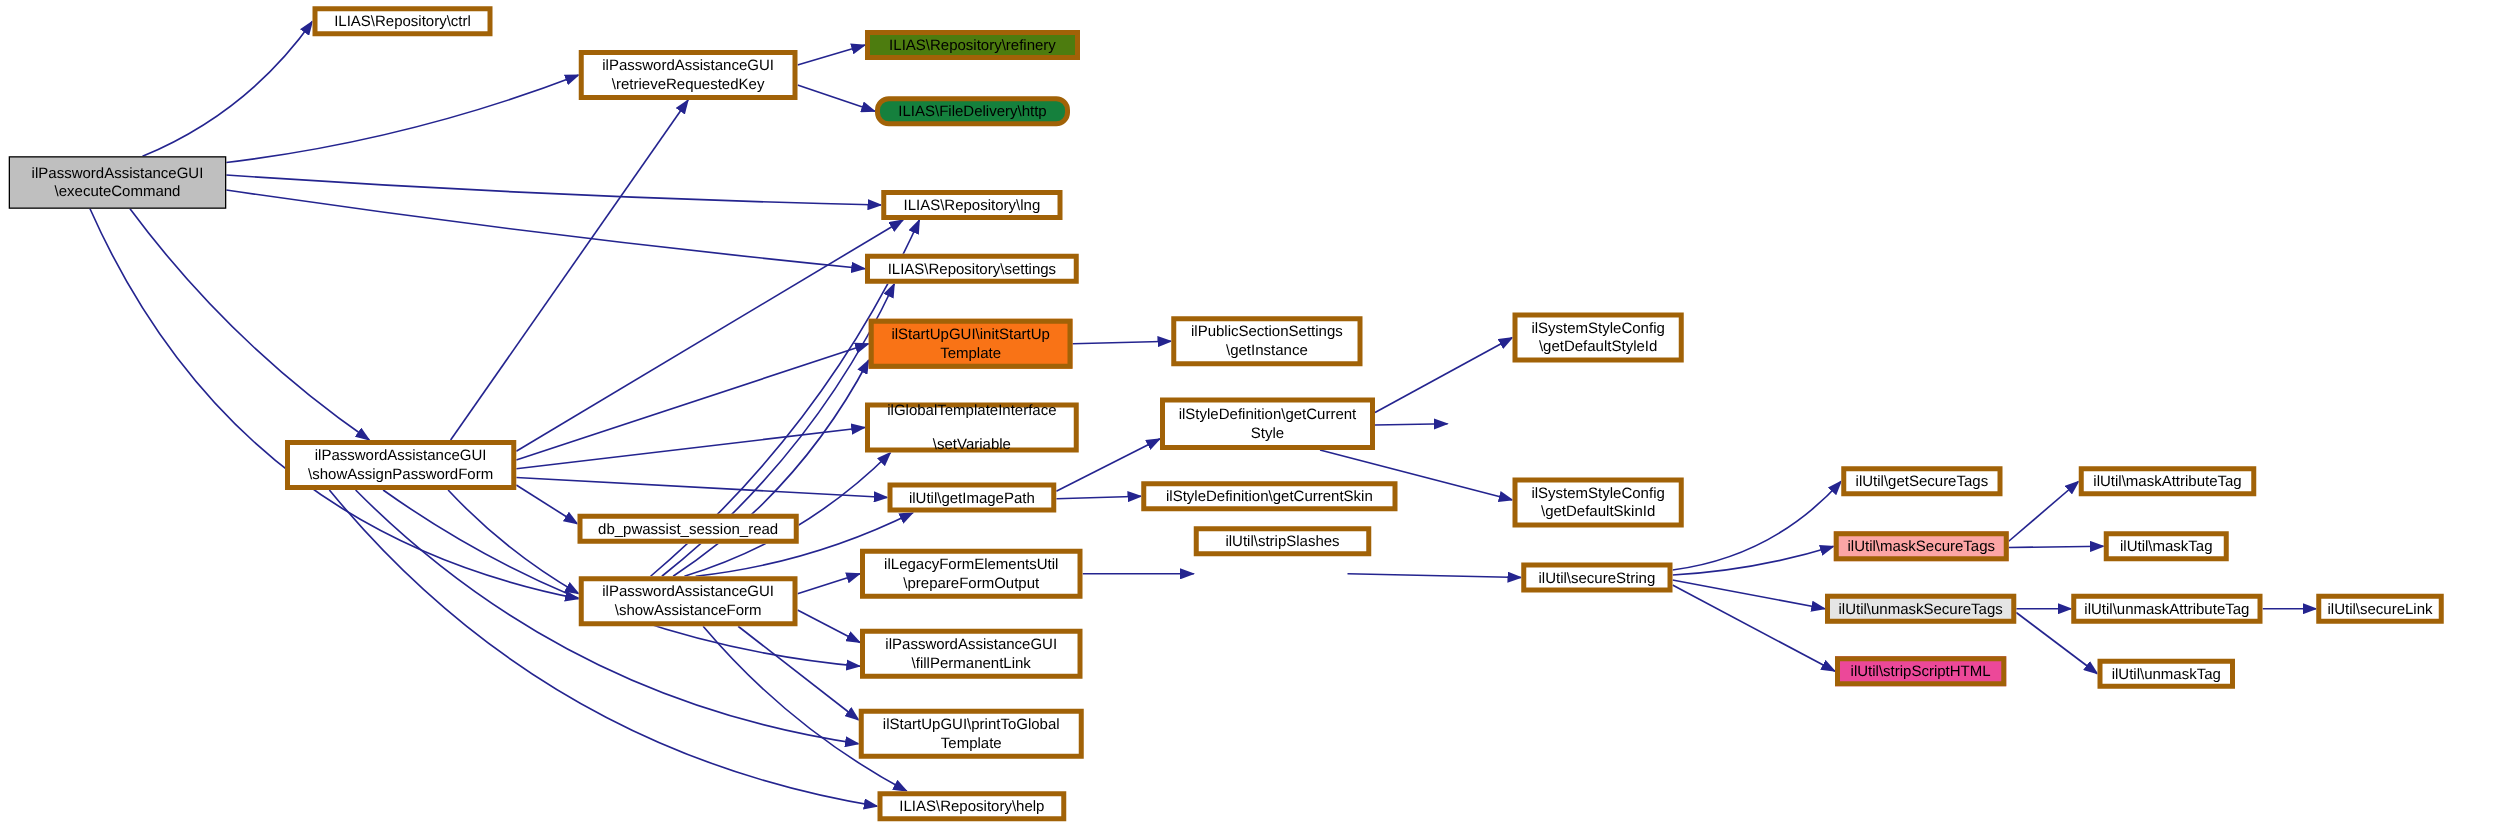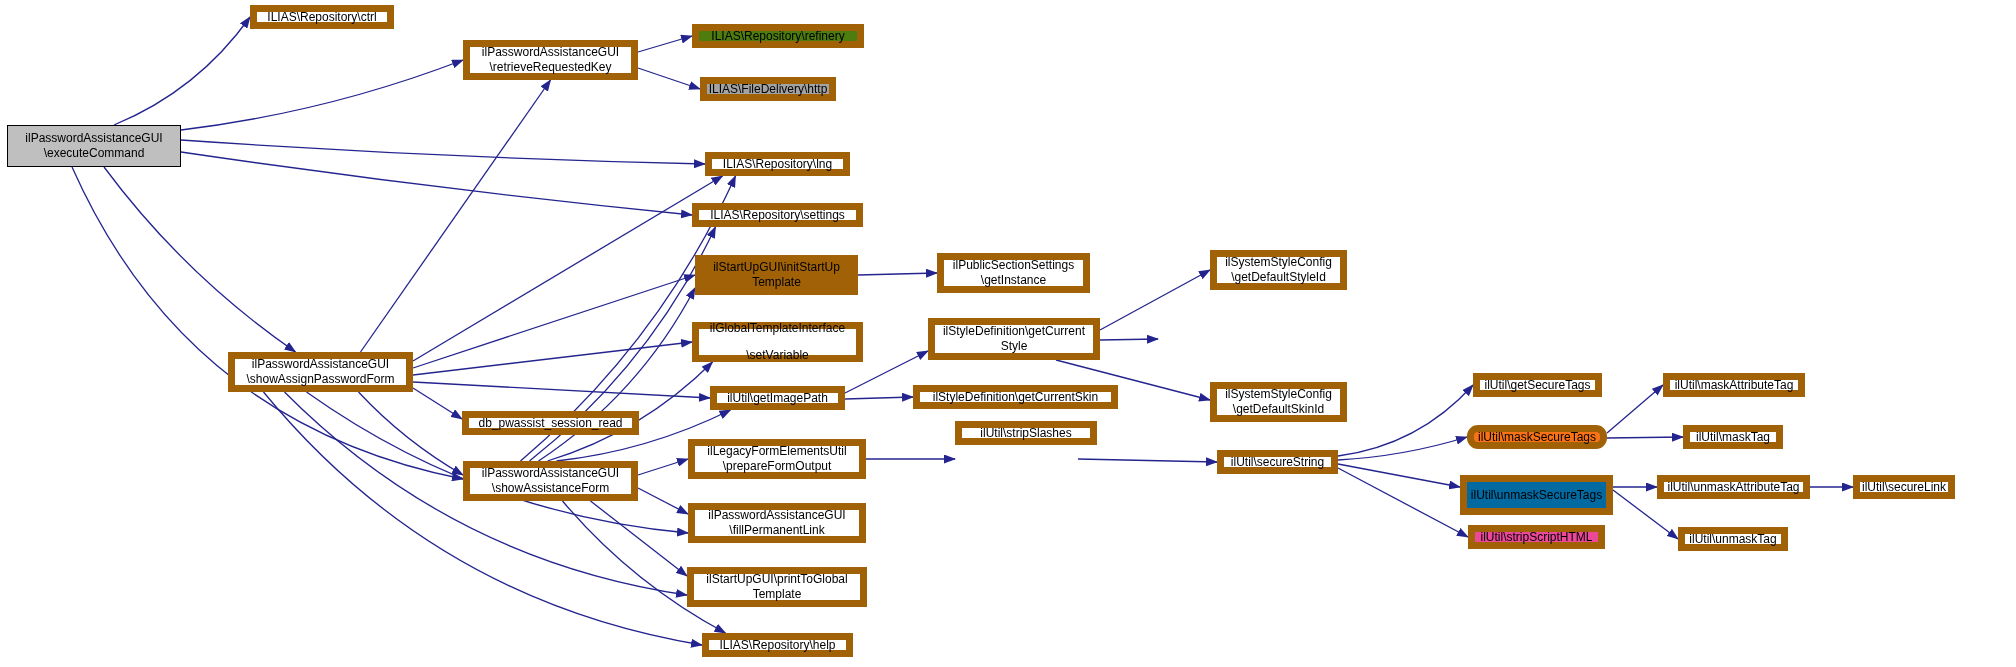--- a/index.html
+++ b/index.html
@@ -6,21 +6,21 @@
   body{
     width:2016px;height:667px;position:relative;overflow:hidden;
     background:#ffffff;font-family:"Liberation Sans", sans-serif;
   }
   #graph{position:absolute;left:0;top:0;width:2016px;height:667px;}
   #edge-layer{position:absolute;left:0;top:0;z-index:1;}
   .edge{fill:none;stroke:#24248f;stroke-width:1.3px;}
   #node-layer{position:absolute;left:0;top:0;width:100%;height:100%;z-index:2;}
   .node{
     position:absolute;box-sizing:border-box;
-    background:#ffffff;border:7px solid #a16207;
+    background:#ffffff;border:4px solid #a16207;
     display:flex;flex-direction:column;justify-content:center;align-items:center;
     font-size:12px;line-height:15px;color:#000000;
     padding:1px 4px;white-space:nowrap;cursor:pointer;
   }
   .node.root{background:#bfbfbf;border:1.6px solid #000000;}
   .node.align-left{align-items:flex-start;}
   .lbl{pointer-events:none;}
 </style>
 <title>Call graph for ilPasswordAssistanceGUI\executeCommand</title></head>
 <body>
@@ -87,30 +87,30 @@
       <div class="node" style="left: 250px; top: 5px; width: 144px; height: 24px; background: rgb(255, 255, 255);">
         <div class="lbl">ILIAS\Repository\ctrl</div>
       </div>
       <div class="node" style="left: 463px; top: 40px; width: 175px; height: 40px; background: rgb(255, 255, 255);">
         <div class="lbl">ilPasswordAssistanceGUI</div>
         <div class="lbl">\retrieveRequestedKey</div>
       </div>
       <div class="node" style="left: 692px; top: 24px; width: 172px; height: 24px; background: #4d7c0f;">
         <div class="lbl">ILIAS\Repository\refinery</div>
       </div>
-      <div class="node" style="left: 700px; top: 77px; width: 136px; height: 24px; background: #a3a3a3;">
+      <div class="node" style="left: 700px; top: 77px; width: 156px; height: 24px; background: #15803d; border-radius: 11px;">
         <div class="lbl">ILIAS\FileDelivery\http</div>
       </div>
       <div class="node" style="left: 705px; top: 152px; width: 145px; height: 24px; background: rgb(255, 255, 255);">
         <div class="lbl">ILIAS\Repository\lng</div>
       </div>
       <div class="node" style="left: 692px; top: 203px; width: 171px; height: 24px; background: rgb(255, 255, 255);">
         <div class="lbl">ILIAS\Repository\settings</div>
       </div>
-      <div class="node" style="left: 695px; top: 255px; width: 163px; height: 40px; background: #a16207;">
+      <div class="node" style="left: 695px; top: 255px; width: 163px; height: 40px; background: #f97316;">
         <div class="lbl">ilStartUpGUI\initStartUp</div>
         <div class="lbl">Template</div>
       </div>
       <div class="node" style="left: 692px; top: 322px; width: 171px; height: 40px; background: rgb(255, 255, 255); gap: 12px;">
         <div class="lbl">ilGlobalTemplateInterface</div>
         <div class="lbl">\setVariable</div>
       </div>
       <div class="node" style="left: 710px; top: 386px; width: 135px; height: 24px; background: rgb(255, 255, 255);">
         <div class="lbl">ilUtil\getImagePath</div>
       </div>
@@ -161,30 +161,30 @@
       </div>
       <div class="node" style="left: 955px; top: 421px; width: 142px; height: 24px; background: rgb(255, 255, 255);">
         <div class="lbl">ilUtil\stripSlashes</div>
       </div>
       <div class="node" style="left: 1217px; top: 450px; width: 121px; height: 24px; background: rgb(255, 255, 255);">
         <div class="lbl">ilUtil\secureString</div>
       </div>
       <div class="node" style="left: 1473px; top: 373px; width: 129px; height: 24px; background: rgb(255, 255, 255);">
         <div class="lbl">ilUtil\getSecureTags</div>
       </div>
-      <div class="node" style="left: 1467px; top: 425px; width: 140px; height: 24px; background: #f97316; border-radius: 11px;">
+      <div class="node" style="left: 1467px; top: 425px; width: 140px; height: 24px; background: #fca5a5;">
         <div class="lbl">ilUtil\maskSecureTags</div>
       </div>
       <div class="node" style="left: 1663px; top: 373px; width: 142px; height: 24px; background: rgb(255, 255, 255); align-items: center;">
         <div class="lbl">ilUtil\maskAttributeTag</div>
       </div>
       <div class="node" style="left: 1683px; top: 425px; width: 100px; height: 24px; background: rgb(255, 255, 255);">
         <div class="lbl">ilUtil\maskTag</div>
       </div>
-      <div class="node" style="left: 1460px; top: 475px; width: 153px; height: 40px; background: #0369a1; text-align: center;">
+      <div class="node" style="left: 1460px; top: 475px; width: 153px; height: 24px; background: #e5e5e5; text-align: center;">
         <div class="lbl">ilUtil\unmaskSecureTags</div>
       </div>
       <div class="node" style="left: 1657px; top: 475px; width: 153px; height: 24px; background: rgb(255, 255, 255);">
         <div class="lbl">ilUtil\unmaskAttributeTag</div>
       </div>
       <div class="node" style="left: 1853px; top: 475px; width: 102px; height: 24px; background: rgb(255, 255, 255);">
         <div class="lbl">ilUtil\secureLink</div>
       </div>
       <div class="node" style="left: 1468px; top: 525px; width: 137px; height: 24px; background: #ec4899;">
         <div class="lbl">ilUtil\stripScriptHTML</div>

